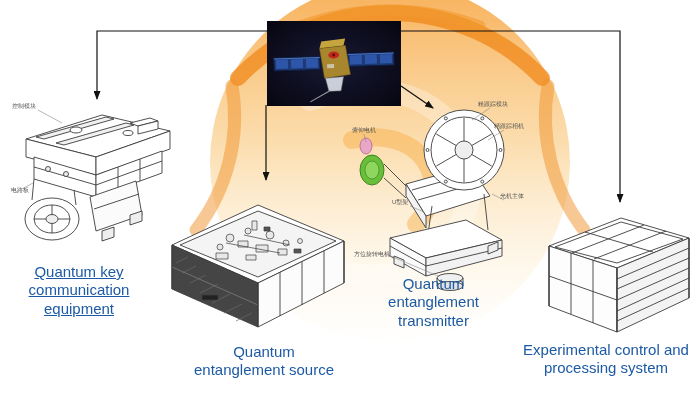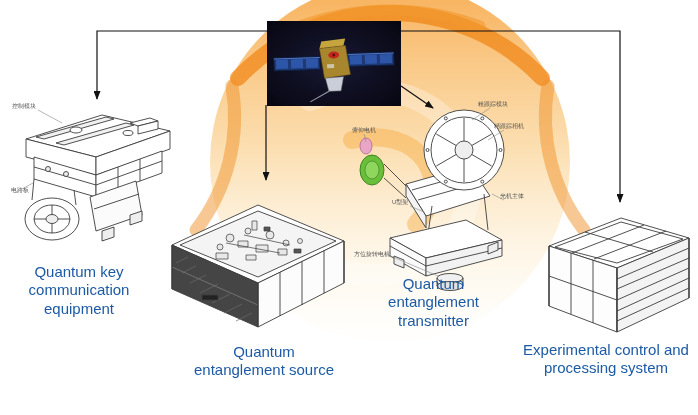--- a/index.html
+++ b/index.html
@@ -257,21 +257,21 @@
         <polygon points="53,27 79,25 83,54 57,57" fill="#a8862e" stroke="#6e5718" stroke-width="0.5"></polygon>
         <ellipse cx="67" cy="34" rx="5.5" ry="3.5" fill="#c2271c"></ellipse>
         <circle cx="67" cy="34" r="1.4" fill="#5a0f08"></circle>
         <rect x="60" y="43" width="7" height="4" fill="#ddd" opacity="0.7"></rect>
         <polygon points="58,57 76,56 73,70 61,70" fill="#c9ced8" stroke="#888" stroke-width="0.5"></polygon>
         <line x1="61" y1="70" x2="42" y2="80" stroke="#9aa0ab" stroke-width="1"></line>
       </g>
     </g>
   </svg>
 
-  <div class="lbl" style="left:0px;top:263px;width:158px;">Quantum key
+  <div class="lbl" style="left:0px;top:263px;width:158px;text-decoration:underline;">Quantum key
 communication
 equipment</div>
   <div class="lbl" style="left:175px;top:343px;width:178px;">Quantum
 entanglement source</div>
   <div class="lbl" style="left:366px;top:275px;width:135px;">Quantum
 entanglement
 transmitter</div>
   <div class="lbl" style="left:503px;top:341px;width:206px;">Experimental control and
 processing system</div>
 

